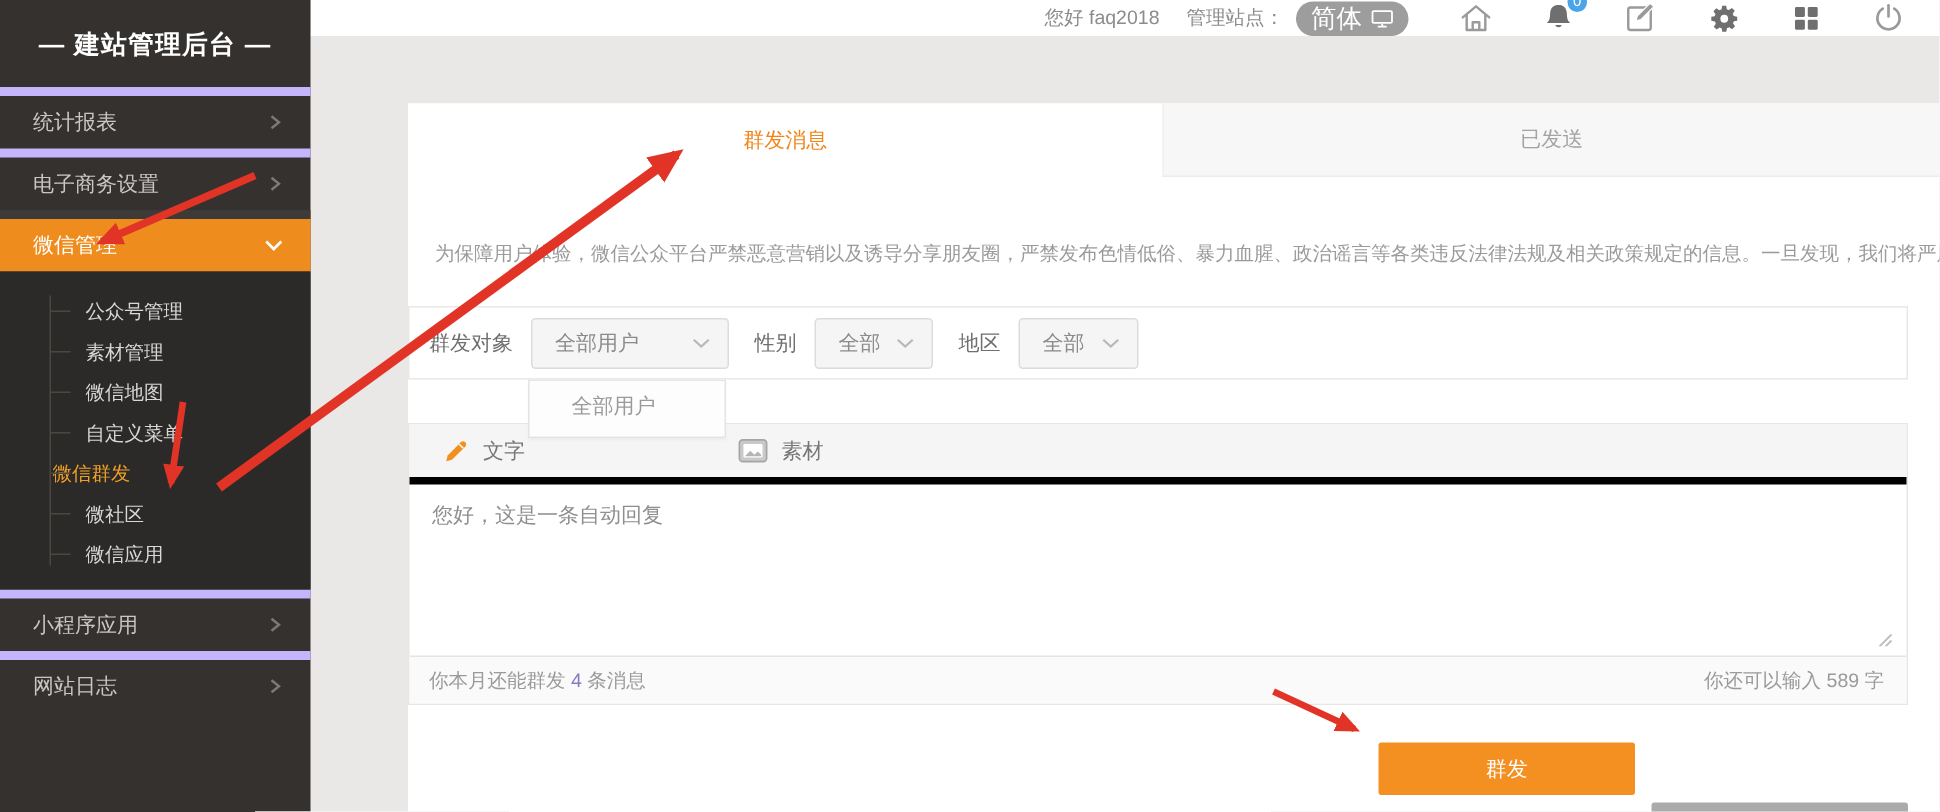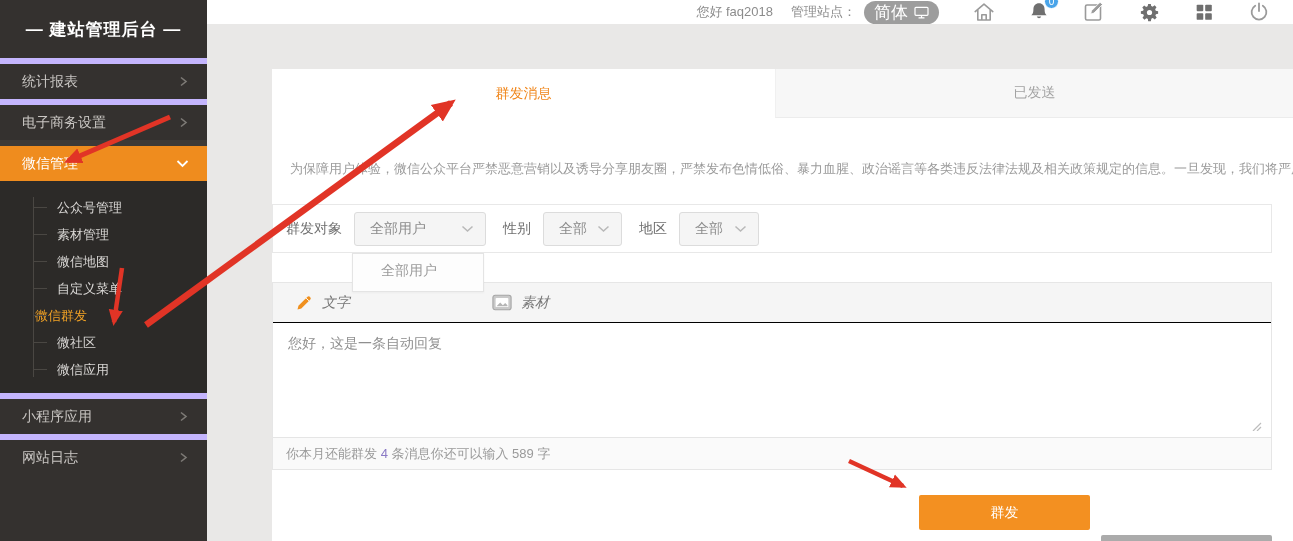--- a/index.html
+++ b/index.html
@@ -65,29 +65,29 @@
   .sel-region { width:80px; }
 
   .dropdown-panel { position:absolute; left:80px; top:184px; width:132px; z-index:6;
                     background:#fdfdfd; border:1px solid #e4e4e4; padding:3px 0 7px;
                     box-shadow:0 1px 2px rgba(0,0,0,0.04); }
   .dropdown-panel .opt { height:27px; line-height:27px; padding-left:28px;
                          color:#9a9a9a; font-size:14px; cursor:pointer; }
 
   .editor-box { position:absolute; left:0; right:21px; top:213px; height:188px;
                 border:1px solid #e6e6e6; background:#fff; }
-  .toolbar { height:40px; background:#f5f5f5; border-bottom:1px solid #000000;
-             display:flex; align-items:center; padding-left:22px;font-style:italic; }
+  .toolbar { height:40px; background:#f5f5f5; border-bottom:5px solid #000000;
+             display:flex; align-items:center; padding-left:22px; }
   .tool { display:flex; align-items:center; gap:9px; color:#777; font-size:14px; cursor:pointer; }
   .tool + .tool { margin-left:142px; }
   .textarea { position:relative; height:114px; padding:12px 15px; color:#8f8f8f; font-size:14px;
               cursor:text; }
   .grip { position:absolute; right:9px; bottom:3px; cursor:nwse-resize; }
   .editor-footer { height:32px; background:#fafafa; border-top:1px solid #e5e5e5;
-                   display:flex; align-items:center; 
+                   display:flex; align-items:center; justify-content:space-between;
                    padding:0 15px 0 13px; font-size:13px; color:#9a9a9a; }
   .quota-count { color:#8a79c5; }
 
   .actions { position:absolute; top:426px; right:21px; display:flex; gap:11px; }
   .btn { width:171px; height:35px; border:none; border-radius:2px; color:#fff;
          font-size:14px; cursor:pointer; font-family:inherit; }
   .btn-send { background:#f39021; }
   .btn-reset { background:#ababab;margin-top:40px; }
 
   

